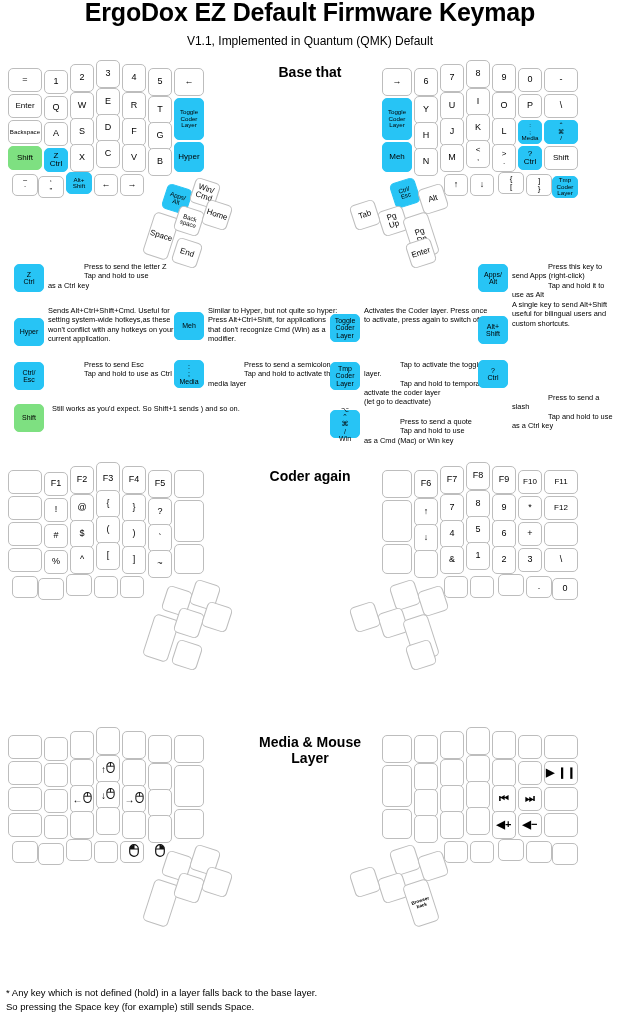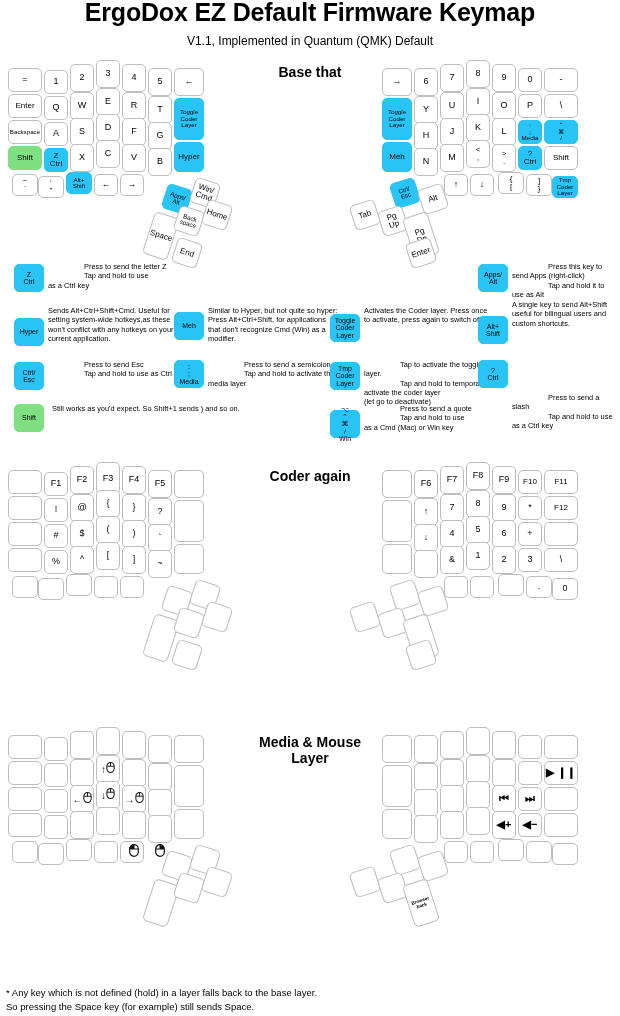--- a/index.html
+++ b/index.html
@@ -809,21 +809,21 @@
       <span>Toggle<br>Coder<br>Layer</span>
     </div>
     <div class="legend-text" style="left: 364px; top: 306px; width: 130px;">Activates the Coder layer. Press once to activate, press again to switch off.</div>
     <div class="legend-key " style="background: rgb(39, 196, 245); border-color: rgb(39, 196, 245); left: 330px; top: 362px; width: 30px; height: 28px;">
       <span>Tmp<br>Coder<br>Layer</span>
     </div>
     <div class="legend-text" style="left: 364px; top: 360px; width: 135px;"><b>Tap</b> to activate the toggle layer.<br><b>Tap and hold</b> to temporarily activate the coder layer<br>(let go to deactivate)</div>
     <div class="legend-key " style="background: rgb(39, 196, 245); border-color: rgb(39, 196, 245); left: 330px; top: 410px; width: 30px; height: 28px;">
       <span>⌥<br>⌃<br>⌘<br>/<br>Win</span>
     </div>
-    <div class="legend-text" style="left: 364px; top: 404px; width: 140px;"><b>Press</b> to send a quote<br><b>Tap and hold</b> to use<br>as a Cmd (Mac) or Win key</div>
+    <div class="legend-text" style="left: 364px; top: 417px; width: 140px;"><b>Press</b> to send a quote<br><b>Tap and hold</b> to use<br>as a Cmd (Mac) or Win key</div>
     <div class="legend-key " style="background: rgb(39, 196, 245); border-color: rgb(39, 196, 245); left: 478px; top: 264px; width: 30px; height: 28px;">
       <span>Apps/<br>Alt</span>
     </div>
     <div class="legend-text" style="left: 512px; top: 262px; width: 105px;"><b>Press</b> this key to send Apps (right-click)<br><b>Tap and hold</b> it to use as Alt</div>
     <div class="legend-key " style="background: rgb(39, 196, 245); border-color: rgb(39, 196, 245); left: 478px; top: 316px; width: 30px; height: 28px;">
       <span>Alt+<br>Shift</span>
     </div>
     <div class="legend-text" style="left: 512px; top: 300px; width: 105px;">A single key to send Alt+Shift useful for bilingual users and custom shortcuts.</div>
     <div class="legend-key " style="background: rgb(39, 196, 245); border-color: rgb(39, 196, 245); left: 478px; top: 360px; width: 30px; height: 28px;">
       <span>?<br>Ctrl</span>

